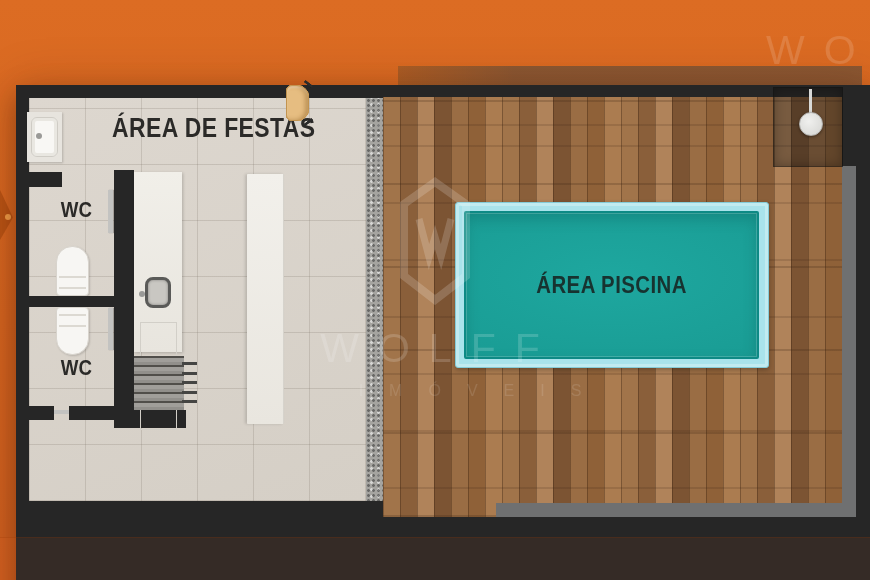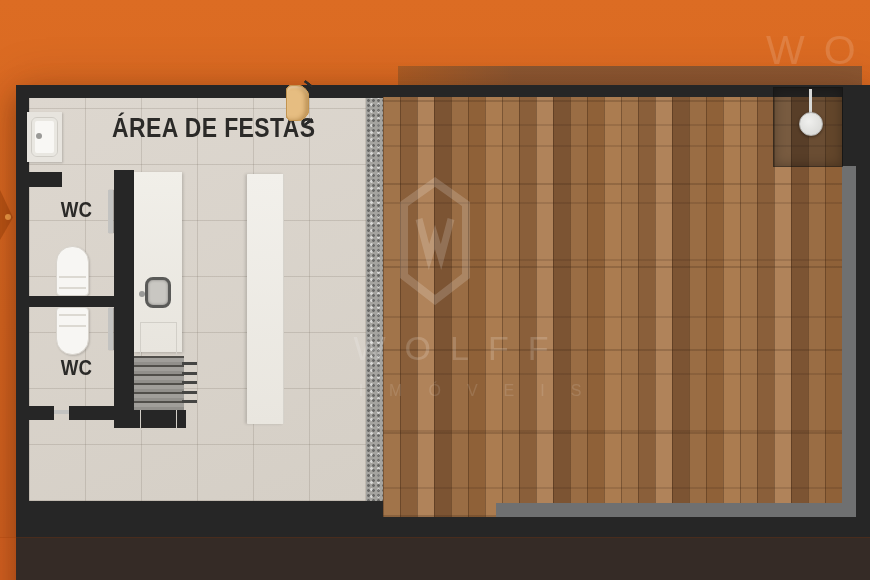--- a/index.html
+++ b/index.html
@@ -100,22 +100,22 @@
   
   .lbl{display:flex;align-items:center;justify-content:center;color:#2b2a28;font-weight:bold;}
   .lbl > span{display:inline-block;transform:scaleX(.85);white-space:nowrap;}
   .lbl-festas{left:98px;top:27px;width:200px;height:32px;font-size:27px;letter-spacing:.5px;}
   .lbl-wc1{left:30px;top:112px;width:60px;height:26px;font-size:22px;}
   .lbl-wc2{left:30px;top:270px;width:60px;height:26px;font-size:22px;}
   .lbl-piscina{position:static;width:100%;height:100%;font-size:24px;color:#173330;letter-spacing:.5px;}
   
   .wm{position:absolute;color:rgba(255,255,255,.17);pointer-events:none;z-index:30;}
   .wm-logo{left:399px;top:177px;width:72px;height:128px;opacity:.17;}
-  .wm-brand{left:316px;top:327px;width:270px;height:42px;display:flex;align-items:center;justify-content:center;
-    font-size:34px;letter-spacing:19px;font-weight:400;text-align:right;}
+  .wm-brand{left:295px;top:327px;width:270px;height:42px;display:flex;align-items:center;justify-content:center;
+    font-size:41px;letter-spacing:19px;font-weight:400;text-align:right;}
   .wm-brand > span{margin-right:-19px;white-space:nowrap;}
   .wm-sub{left:300px;top:380px;width:340px;height:22px;display:flex;align-items:center;justify-content:center;
     font-size:16px;letter-spacing:26px;color:rgba(255,255,255,.12);}
   .wm-sub > span{margin-right:-26px;white-space:nowrap;}
   .wm-brand2{left:766px;top:28px;width:120px;height:44px;display:flex;align-items:center;
     font-size:41px;letter-spacing:19px;color:rgba(255,255,255,.14);}
 </style>
 </head>
 <body>
 
@@ -166,20 +166,27 @@
     <div class="chair"></div>
     <div class="chair"></div>
     <div class="chair"></div>
     <div class="chair"></div>
     <div class="chair"></div>
 
     <div class="shower-box"></div>
     <div class="shower-stem"></div>
     <div class="shower-head"></div>
 
+    <div class="pool">
+      <div class="pool-water">
+        <div class="lbl lbl-piscina">
+            <span>ÁREA PISCINA</span>
+          </div>
+      </div>
+    </div>
   </div>
 
   <svg class="wm wm-logo" viewBox="0 0 72 128" fill="none" stroke="#ffffff">
     <path d="M36 5 L67 27 L67 99 L36 123 L5 99 L5 27 Z" stroke-width="8"></path>
     <path d="M20 42 L30 80 L36 60 L42 80 L52 42" stroke-width="7"></path>
   </svg>
   <div class="wm wm-brand">
       <span>WOLFF</span>
     </div>
   <div class="wm wm-sub">

